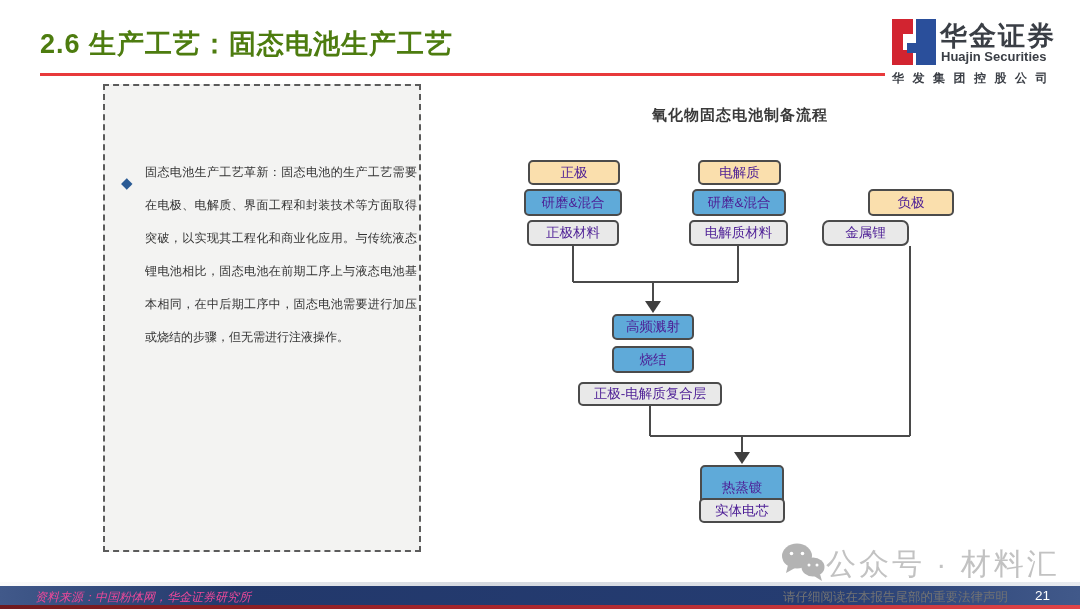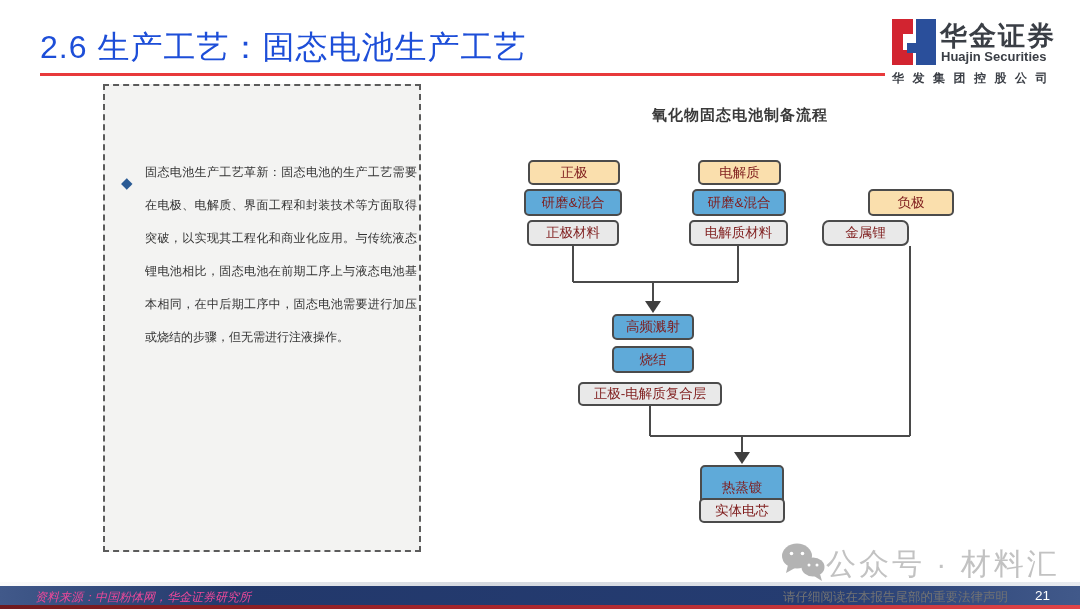--- a/index.html
+++ b/index.html
@@ -6,21 +6,21 @@
   html,body { width:1080px; height:609px; }
   body {
     font-family:"Liberation Sans","DejaVu Sans",sans-serif;
     background:#ffffff; position:relative; overflow:hidden;
   }
   .slide { position:absolute; inset:0; width:1080px; height:609px; background:#fff; }
 
   
   .page-title {
     position:absolute; left:40px; top:26px;
-    font-size:32px; font-weight:400; color:#1d4ed8; letter-spacing:1px;
+    font-size:27px; font-weight:700; color:#4d7c0f; letter-spacing:1px;
   }
   .title-underline {
     position:absolute; left:40px; top:73px; width:845px; height:3px;
     background:#E8393B;
   }
 
   
   .logo { position:absolute; left:888px; top:16px; width:178px; height:70px; }
   .logo-icon { position:absolute; left:4px; top:3px; }
   .logo-cn { position:absolute; left:52px; top:2px; font-size:27px; font-weight:700; color:#3A3E45; letter-spacing:2px; }
@@ -42,21 +42,21 @@
 
   
   .flow-title {
     position:absolute; left:500px; top:106px; width:480px;
     text-align:center; font-size:15px; font-weight:700; color:#3A3A3A; letter-spacing:1px;
   }
   .flow-connectors { position:absolute; left:0; top:0; width:1080px; height:609px; pointer-events:none; }
   .flow-node {
     position:absolute; border:2px solid #4B4B4B; border-radius:5px;
     display:flex; align-items:center; justify-content:center;
-    font-size:13.5px; color:#7f1d1d; background:#fff; white-space:nowrap;
+    font-size:13.5px; color:#4c1d95; background:#fff; white-space:nowrap;
   }
   .flow-node.tan  { background:#FADFAD; }
   .flow-node.blue { background:#5FAAD9; }
   .flow-node.gray { background:#E9E9E9; }
 
   
   .watermark { position:absolute; left:780px; top:542px; display:flex; align-items:center; }
   .watermark-text { font-size:30px; color:#C2C2C2; letter-spacing:3px; }
 
   

